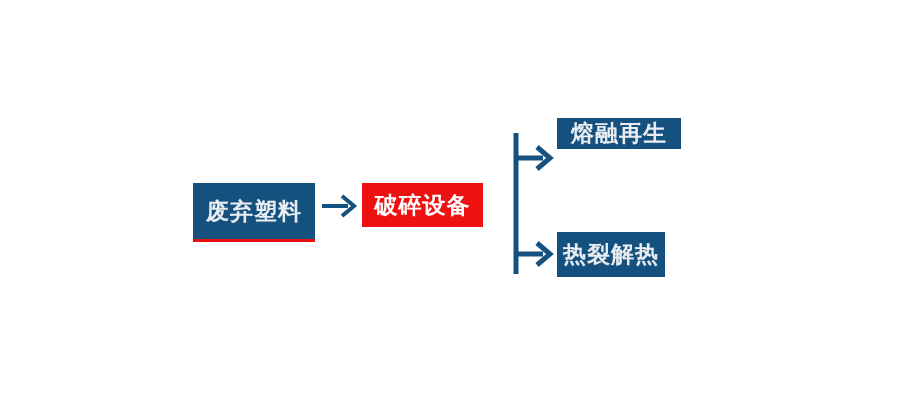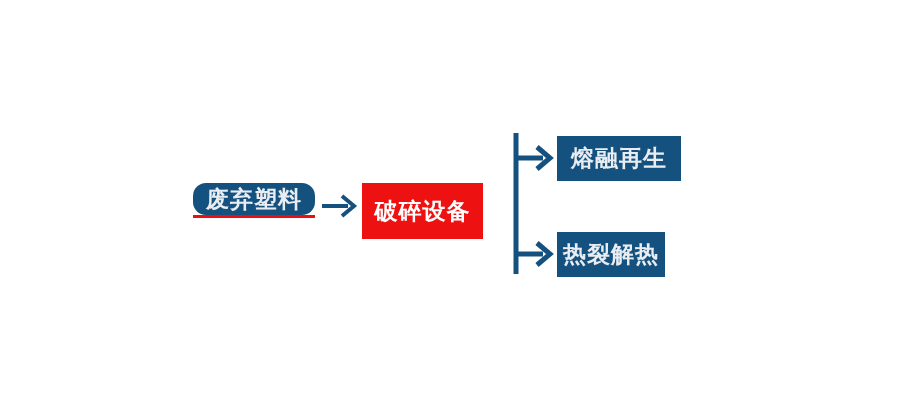--- a/index.html
+++ b/index.html
@@ -47,23 +47,23 @@
     content: "";
     position: absolute;
     left: 0;
     right: 0;
     bottom: -3px;
     height: 3px;
     background: #E81010;
   }
 
   
-  #node-source  { left: 193px; top: 183px; width: 122px; height: 32px; border-radius: 13px; }
-  #node-process { left: 362px; top: 183px; width: 121px; height: 56px; text-align: right; }
-  #node-melt    { left: 557px; top: 136px; width: 124px; height: 45px; }
+  #node-source  { left: 193px; top: 183px; width: 122px; height: 56px; }
+  #node-process { left: 362px; top: 183px; width: 121px; height: 44px; text-align: right; }
+  #node-melt    { left: 557px; top: 118px; width: 124px; height: 31px; }
   #node-pyro    { left: 557px; top: 232px; width: 108px; height: 45px; }
 
   
   .connector {
     position: absolute;
     pointer-events: none;
   }
   #arrow-main   { left: 320px; top: 188px; width: 42px; height: 36px; }
   #bracket-split{ left: 505px; top: 124px; width: 62px; height: 162px; }
 

